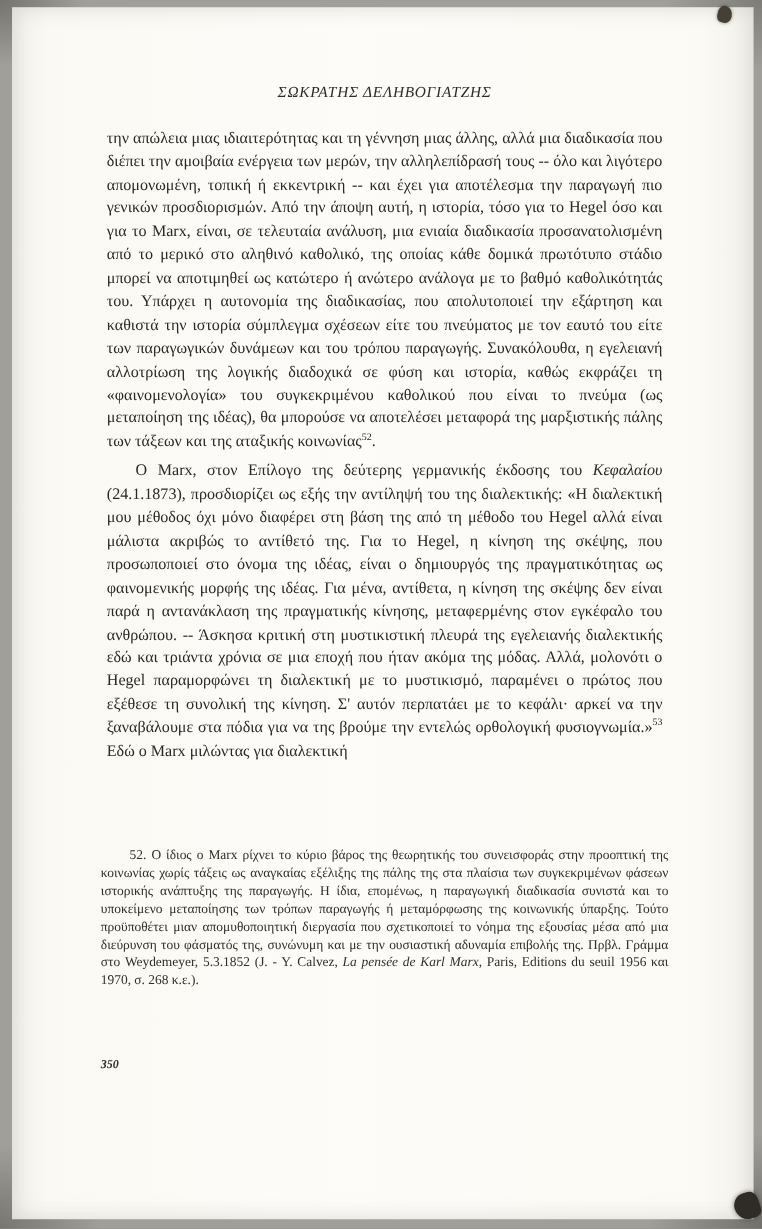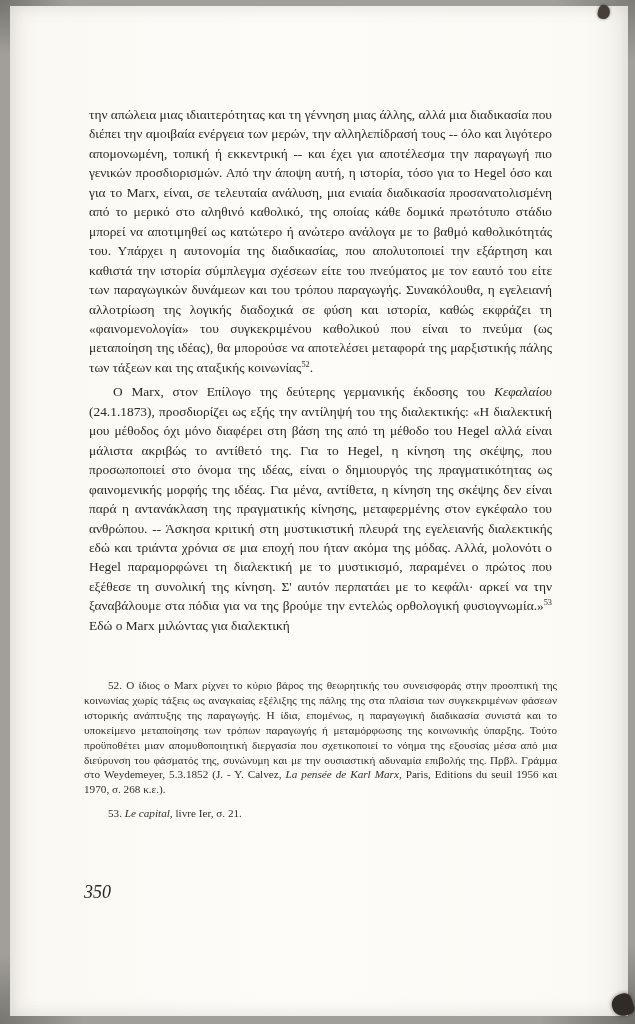--- a/index.html
+++ b/index.html
@@ -57,40 +57,40 @@
   }
   .para.indent { text-indent: 24px; }
   sup {
     font-size: 62%;
     line-height: 0;
     vertical-align: super;
   }
   em { font-style: italic; }
   .footnotes {
     position: absolute;
-    top: 672px;
+    top: 700px;
     left: 74px;
     width: 473px;
     color: #302e29;
   }
   .footnote {
     margin: 0;
     text-align: justify;
     text-indent: 24px;
     font-size: 11.2px;
     line-height: 14.9px;
   }
   .footnote + .footnote { margin-top: 9px; }
   .page-number {
     position: absolute;
     top: 876px;
     left: 74px;
     font-style: italic;
-    font-weight: 400;
-    font-size: 18px;
+    font-weight: 700;
+    font-size: 10px;
     color: #2b2925;
   }
   .artifact {
     position: absolute;
     pointer-events: none;
   }
   .artifact.a1 {
     top: 5px;
     right: 25px;
     width: 12px;
@@ -110,29 +110,29 @@
     transform: rotate(-18deg);
     box-shadow: 0 0 4px rgba(40,36,30,.6);
   }
 </style>
 </head>
 <body>
 
 <div class="scan">
   <div class="page">
 
+    <div class="running-header">ΣΩΚΡΑΤΗΣ ΔΕΛΗΒΟΓΙΑΤΖΗΣ</div>
 
     <div class="text-block">
       <p class="para"><span>την απώλεια μιας ιδιαιτερότητας και τη γέννηση μιας άλλης, αλλά μια διαδικασία που διέπει την αμοιβαία ενέργεια των μερών, την αλληλεπίδρασή τους -- όλο και λιγότερο απομονωμένη, τοπική ή εκκεντρική -- και έχει για αποτέλεσμα την παραγωγή πιο γενικών προσδιορισμών. Από την άποψη αυτή, η ιστορία, τόσο για το Hegel όσο και για το Marx, είναι, σε τελευταία ανάλυση, μια ενιαία διαδικασία προσανατολισμένη από το μερικό στο αληθινό καθολικό, της οποίας κάθε δομικά πρωτότυπο στάδιο μπορεί να αποτιμηθεί ως κατώτερο ή ανώτερο ανάλογα με το βαθμό καθολικότητάς του. Υπάρχει η αυτονομία της διαδικασίας, που απολυτοποιεί την εξάρτηση και καθιστά την ιστορία σύμπλεγμα σχέσεων είτε του πνεύματος με τον εαυτό του είτε των παραγωγικών δυνάμεων και του τρόπου παραγωγής. Συνακόλουθα, η εγελειανή αλλοτρίωση της λογικής διαδοχικά σε φύση και ιστορία, καθώς εκφράζει τη «φαινομενολογία» του συγκεκριμένου καθολικού που είναι το πνεύμα (ως μεταποίηση της ιδέας), θα μπορούσε να αποτελέσει μεταφορά της μαρξιστικής πάλης των τάξεων και της αταξικής κοινωνίας</span><sup>52</sup><span>.</span></p>
       <p class="para indent"><span>Ο Marx, στον Επίλογο της δεύτερης γερμανικής έκδοσης του </span><em>Κεφαλαίου</em><span> (24.1.1873), προσδιορίζει ως εξής την αντίληψή του της διαλεκτικής: «Η διαλεκτική μου μέθοδος όχι μόνο διαφέρει στη βάση της από τη μέθοδο του Hegel αλλά είναι μάλιστα ακριβώς το αντίθετό της. Για το Hegel, η κίνηση της σκέψης, που προσωποποιεί στο όνομα της ιδέας, είναι ο δημιουργός της πραγματικότητας ως φαινομενικής μορφής της ιδέας. Για μένα, αντίθετα, η κίνηση της σκέψης δεν είναι παρά η αντανάκλαση της πραγματικής κίνησης, μεταφερμένης στον εγκέφαλο του ανθρώπου. -- Άσκησα κριτική στη μυστικιστική πλευρά της εγελειανής διαλεκτικής εδώ και τριάντα χρόνια σε μια εποχή που ήταν ακόμα της μόδας. Αλλά, μολονότι ο Hegel παραμορφώνει τη διαλεκτική με το μυστικισμό, παραμένει ο πρώτος που εξέθεσε τη συνολική της κίνηση. Σ' αυτόν περπατάει με το κεφάλι· αρκεί να την ξαναβάλουμε στα πόδια για να της βρούμε την εντελώς ορθολογική φυσιογνωμία.»</span><sup>53</sup><span> Εδώ ο Marx μιλώντας για διαλεκτική</span></p>
     </div>
 
     <div class="footnotes">
       <p class="footnote"><span>52. Ο ίδιος ο Marx ρίχνει το κύριο βάρος της θεωρητικής του συνεισφοράς στην προοπτική της κοινωνίας χωρίς τάξεις ως αναγκαίας εξέλιξης της πάλης της στα πλαίσια των συγκεκριμένων φάσεων ιστορικής ανάπτυξης της παραγωγής. Η ίδια, επομένως, η παραγωγική διαδικασία συνιστά και το υποκείμενο μεταποίησης των τρόπων παραγωγής ή μεταμόρφωσης της κοινωνικής ύπαρξης. Τούτο προϋποθέτει μιαν απομυθοποιητική διεργασία που σχετικοποιεί το νόημα της εξουσίας μέσα από μια διεύρυνση του φάσματός της, συνώνυμη και με την ουσιαστική αδυναμία επιβολής της. Πρβλ. Γράμμα στο Weydemeyer, 5.3.1852 (J. - Y. Calvez, </span><em>La pensée de Karl Marx</em><span>, Paris, Editions du seuil 1956 και 1970, σ. 268 κ.ε.).</span></p>
-      <p class="footnote"><span>53. </span><em>Le capital</em><span>, livre Ier, σ. 21.</span></p>
     </div>
 
     <div class="page-number">350</div>
   </div>
 
   <div class="artifact a1"></div>
   <div class="artifact a2"></div>
 </div>
 
 </body></html>

